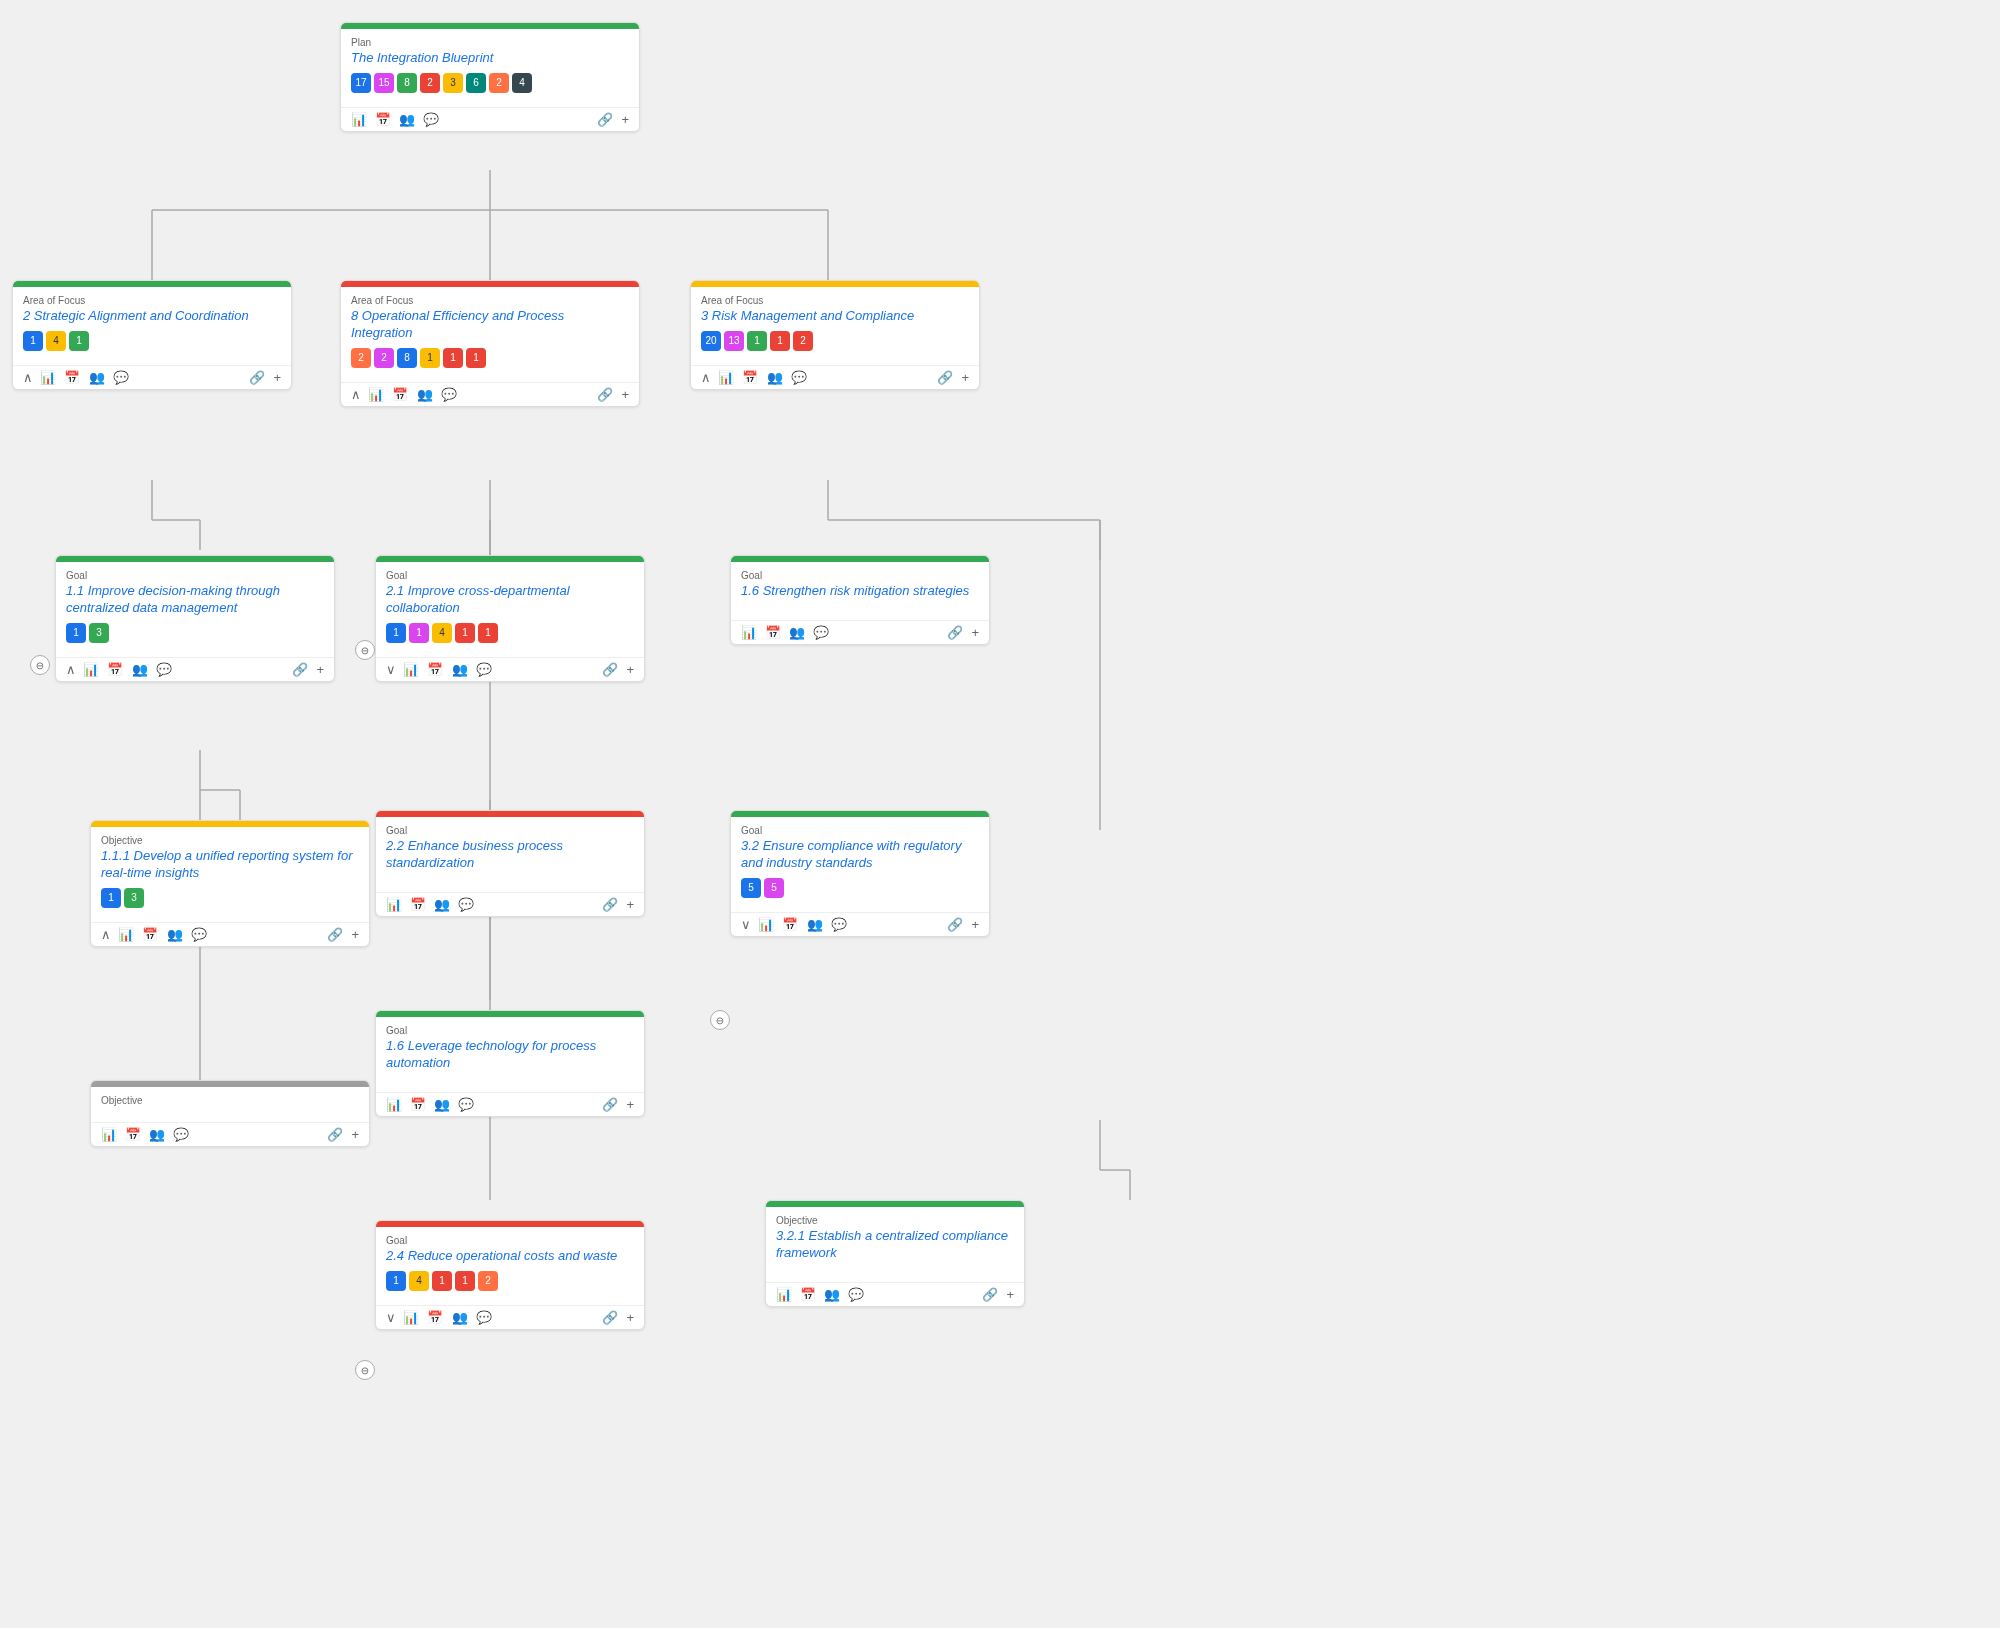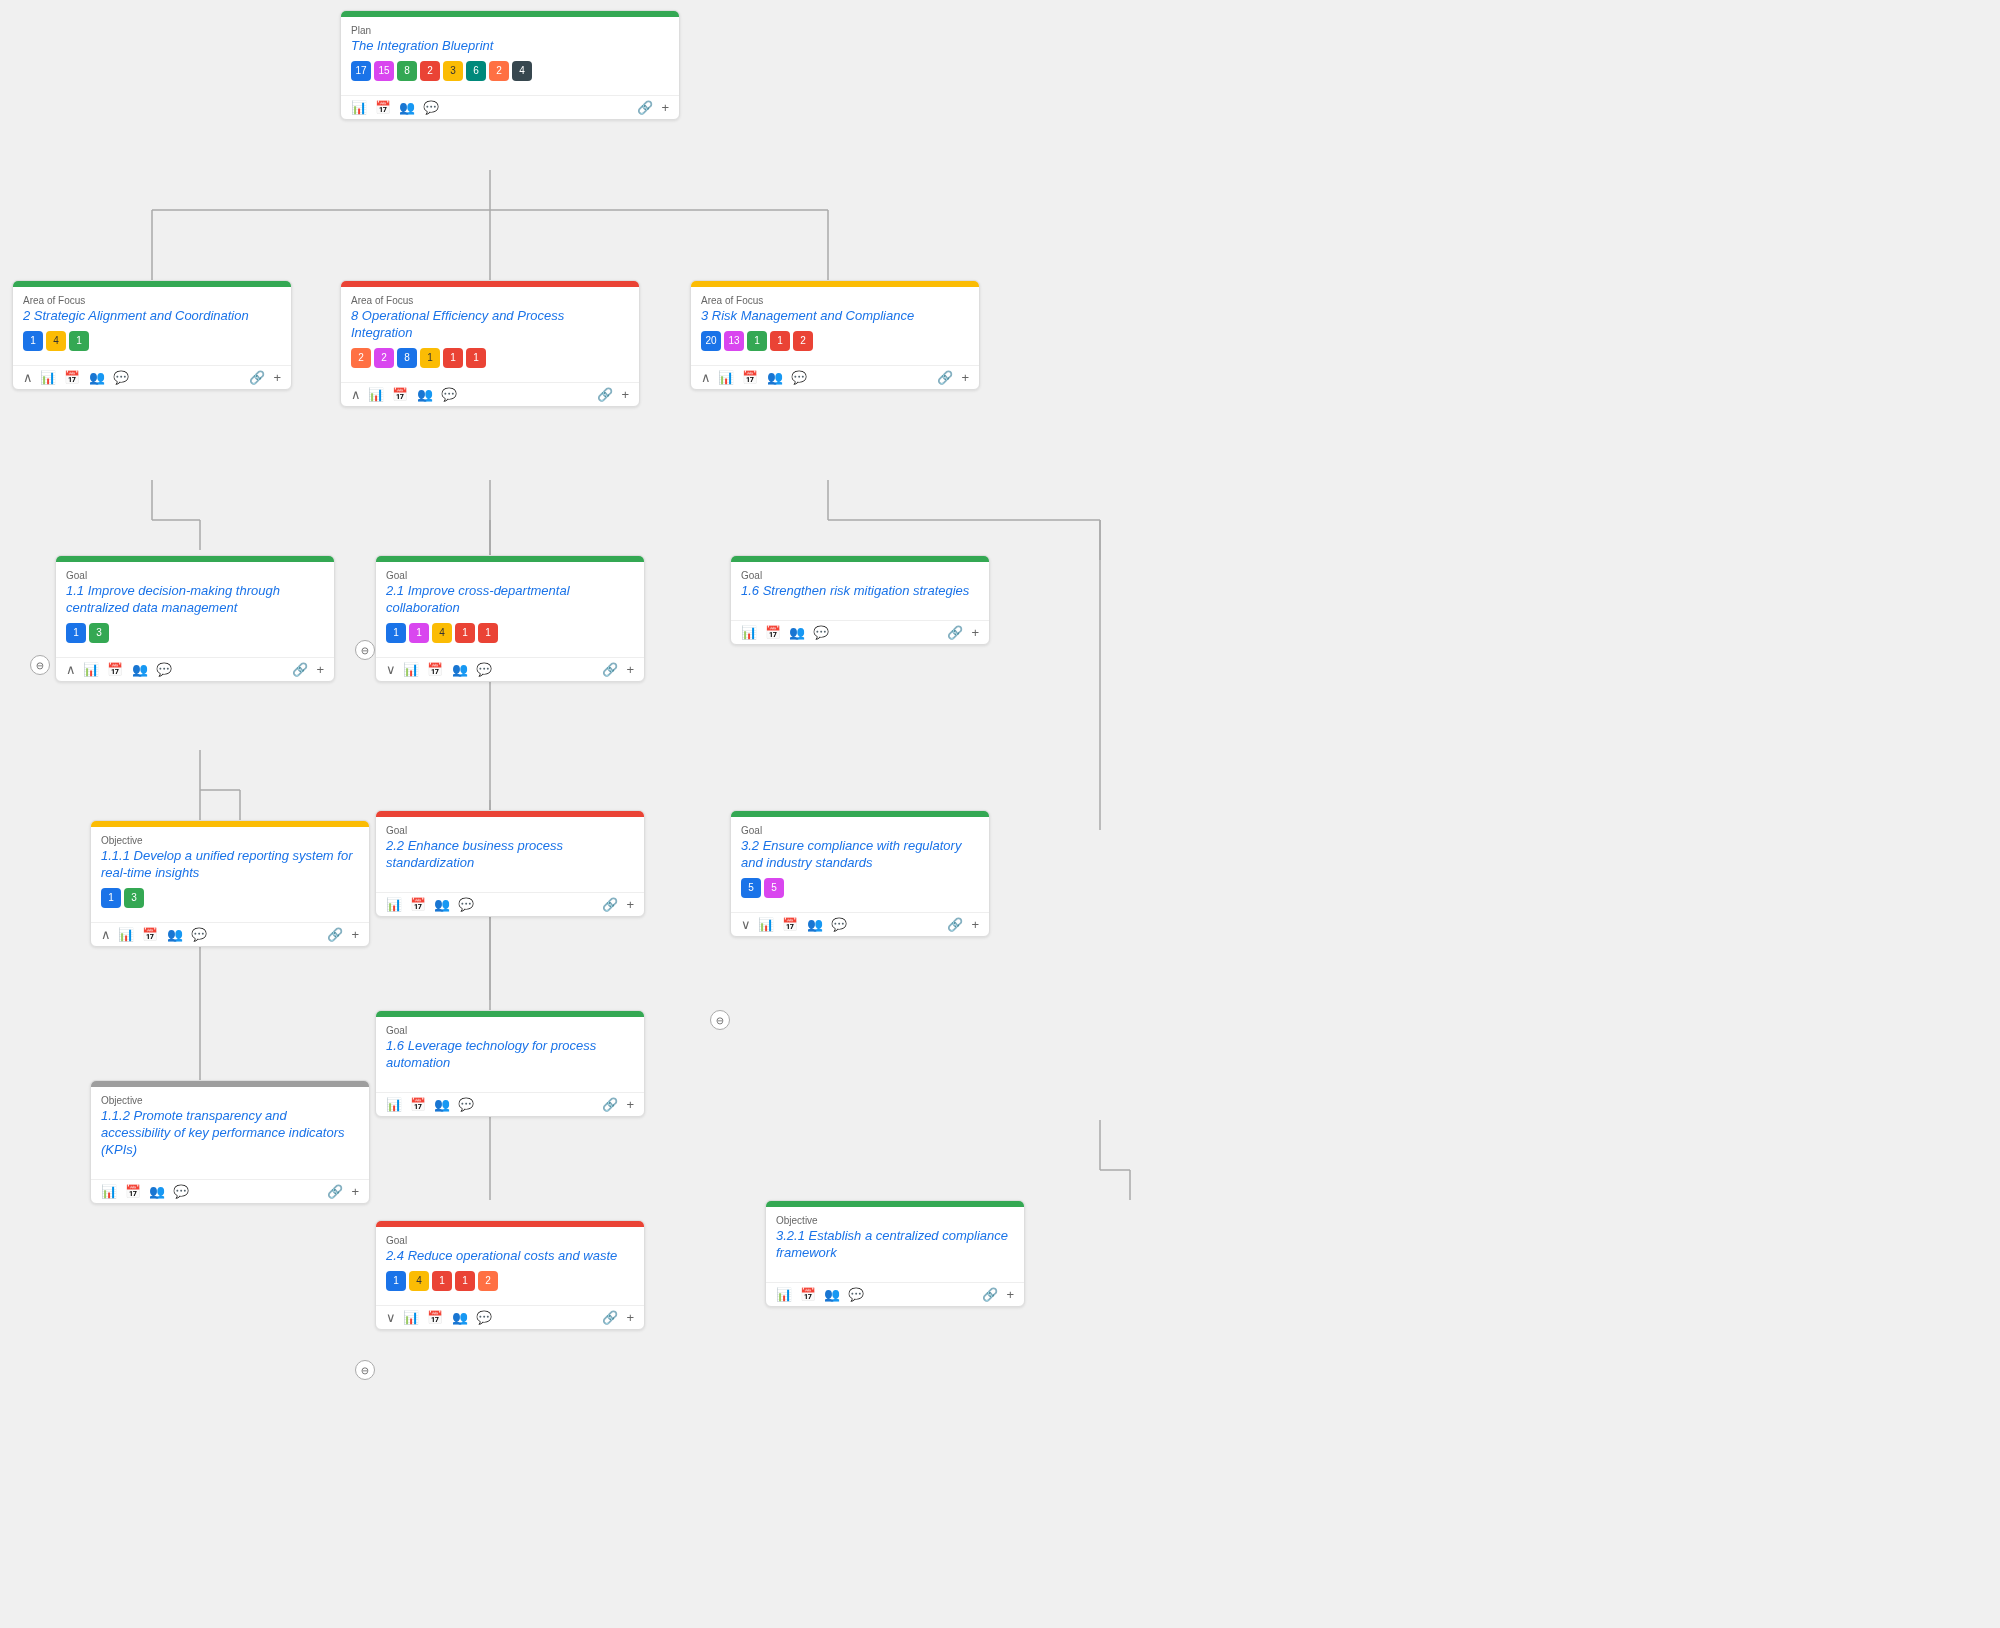--- a/index.html
+++ b/index.html
@@ -180,21 +180,21 @@
     <line x1="828" y1="520" x2="1100" y2="520" stroke="#aaa" stroke-width="1.5"></line>
     <line x1="1100" y1="520" x2="1100" y2="560" stroke="#aaa" stroke-width="1.5"></line>
     <line x1="1100" y1="520" x2="1100" y2="800" stroke="#aaa" stroke-width="1.5"></line>
     <line x1="1100" y1="800" x2="1100" y2="830" stroke="#aaa" stroke-width="1.5"></line>
 
     <line x1="1100" y1="1120" x2="1100" y2="1170" stroke="#aaa" stroke-width="1.5"></line>
     <line x1="1100" y1="1170" x2="1130" y2="1170" stroke="#aaa" stroke-width="1.5"></line>
     <line x1="1130" y1="1170" x2="1130" y2="1200" stroke="#aaa" stroke-width="1.5"></line>
   </svg>
 
-  <div class="card" style="left: 340px; top: 10px; width: 340px;">
+  <div class="card" style="left: 340px; top: 22px; width: 300px;">
     <div class="card-header header-green"></div>
     <div class="card-body">
       <div class="card-type">Plan</div>
       <div class="card-title">The Integration Blueprint</div>
       <div class="card-badges">
         <span class="badge badge-blue">17</span>
         <span class="badge badge-gray">15</span>
         <span class="badge badge-green">8</span>
         <span class="badge badge-red">2</span>
         <span class="badge badge-yellow">3</span>
@@ -349,21 +349,20 @@
         <span class="toolbar-icon">🔗</span>
         <span class="toolbar-icon">+</span>
       </div>
     </div>
   </div>
 
   <div class="card" style="left: 90px; top: 1080px; width: 280px;">
     <div class="card-header header-gray"></div>
     <div class="card-body">
       <div class="card-type">Objective</div>
-      <div class="card-title">1.1.2 Promote transparency and accessibility of key performance indicators (KPIs)</div>
       <div class="card-badges" style="min-height:0;"></div>
     </div>
     <div class="card-toolbar">
       <div class="card-toolbar-left">
         <span class="toolbar-icon">📊</span>
         <span class="toolbar-icon">📅</span>
         <span class="toolbar-icon">👥</span>
         <span class="toolbar-icon">💬</span>
       </div>
       <div class="card-toolbar-right">

